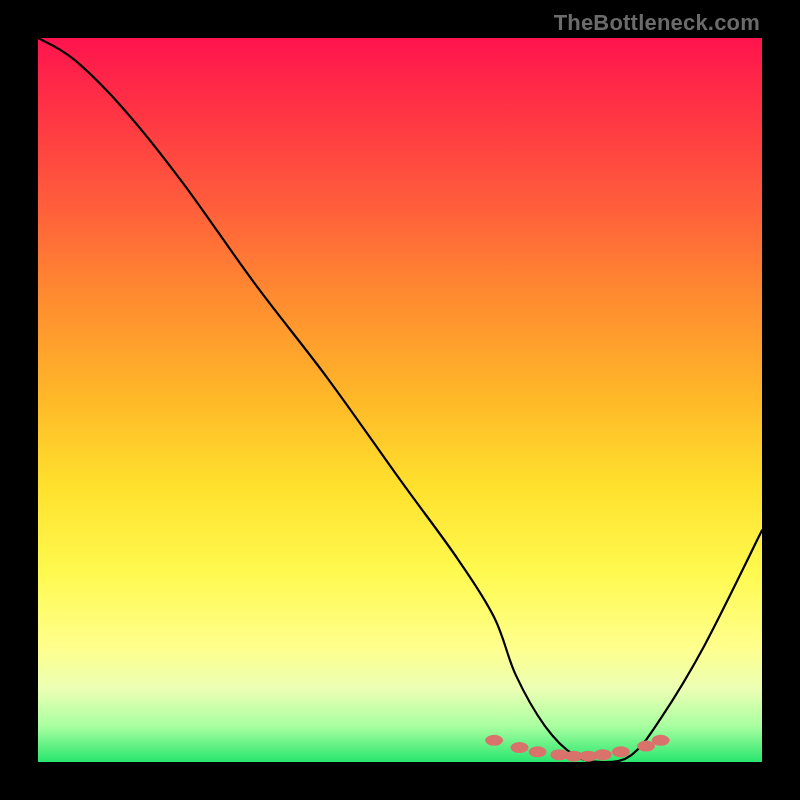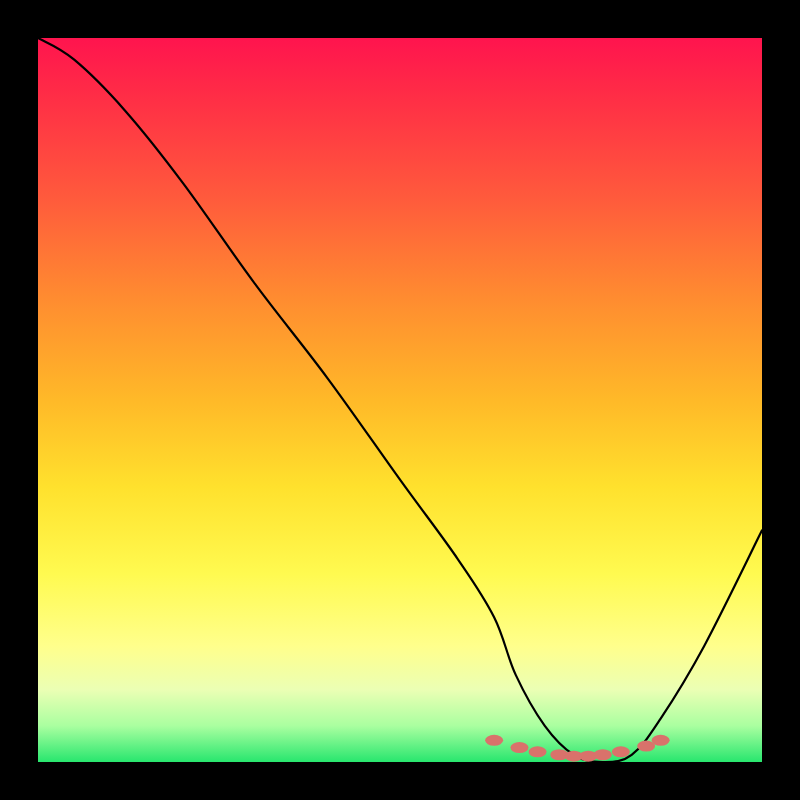--- a/index.html
+++ b/index.html
@@ -69,13 +69,14 @@
           <ellipse cx="521.28" cy="716.76" rx="9" ry="5.5" fill="#d9726b"></ellipse>
           <ellipse cx="535.76" cy="718.21" rx="9" ry="5.5" fill="#d9726b"></ellipse>
           <ellipse cx="550.24" cy="718.21" rx="9" ry="5.5" fill="#d9726b"></ellipse>
           <ellipse cx="564.72" cy="716.76" rx="9" ry="5.5" fill="#d9726b"></ellipse>
           <ellipse cx="582.82" cy="713.86" rx="9" ry="5.5" fill="#d9726b"></ellipse>
           <ellipse cx="608.16" cy="708.07" rx="9" ry="5.5" fill="#d9726b"></ellipse>
           <ellipse cx="622.64" cy="702.28" rx="9" ry="5.5" fill="#d9726b"></ellipse>
         </g>
     </svg>
   </div>
+  <div class="watermark">TheBottleneck.com</div>
 </div>
 
 </body></html>

